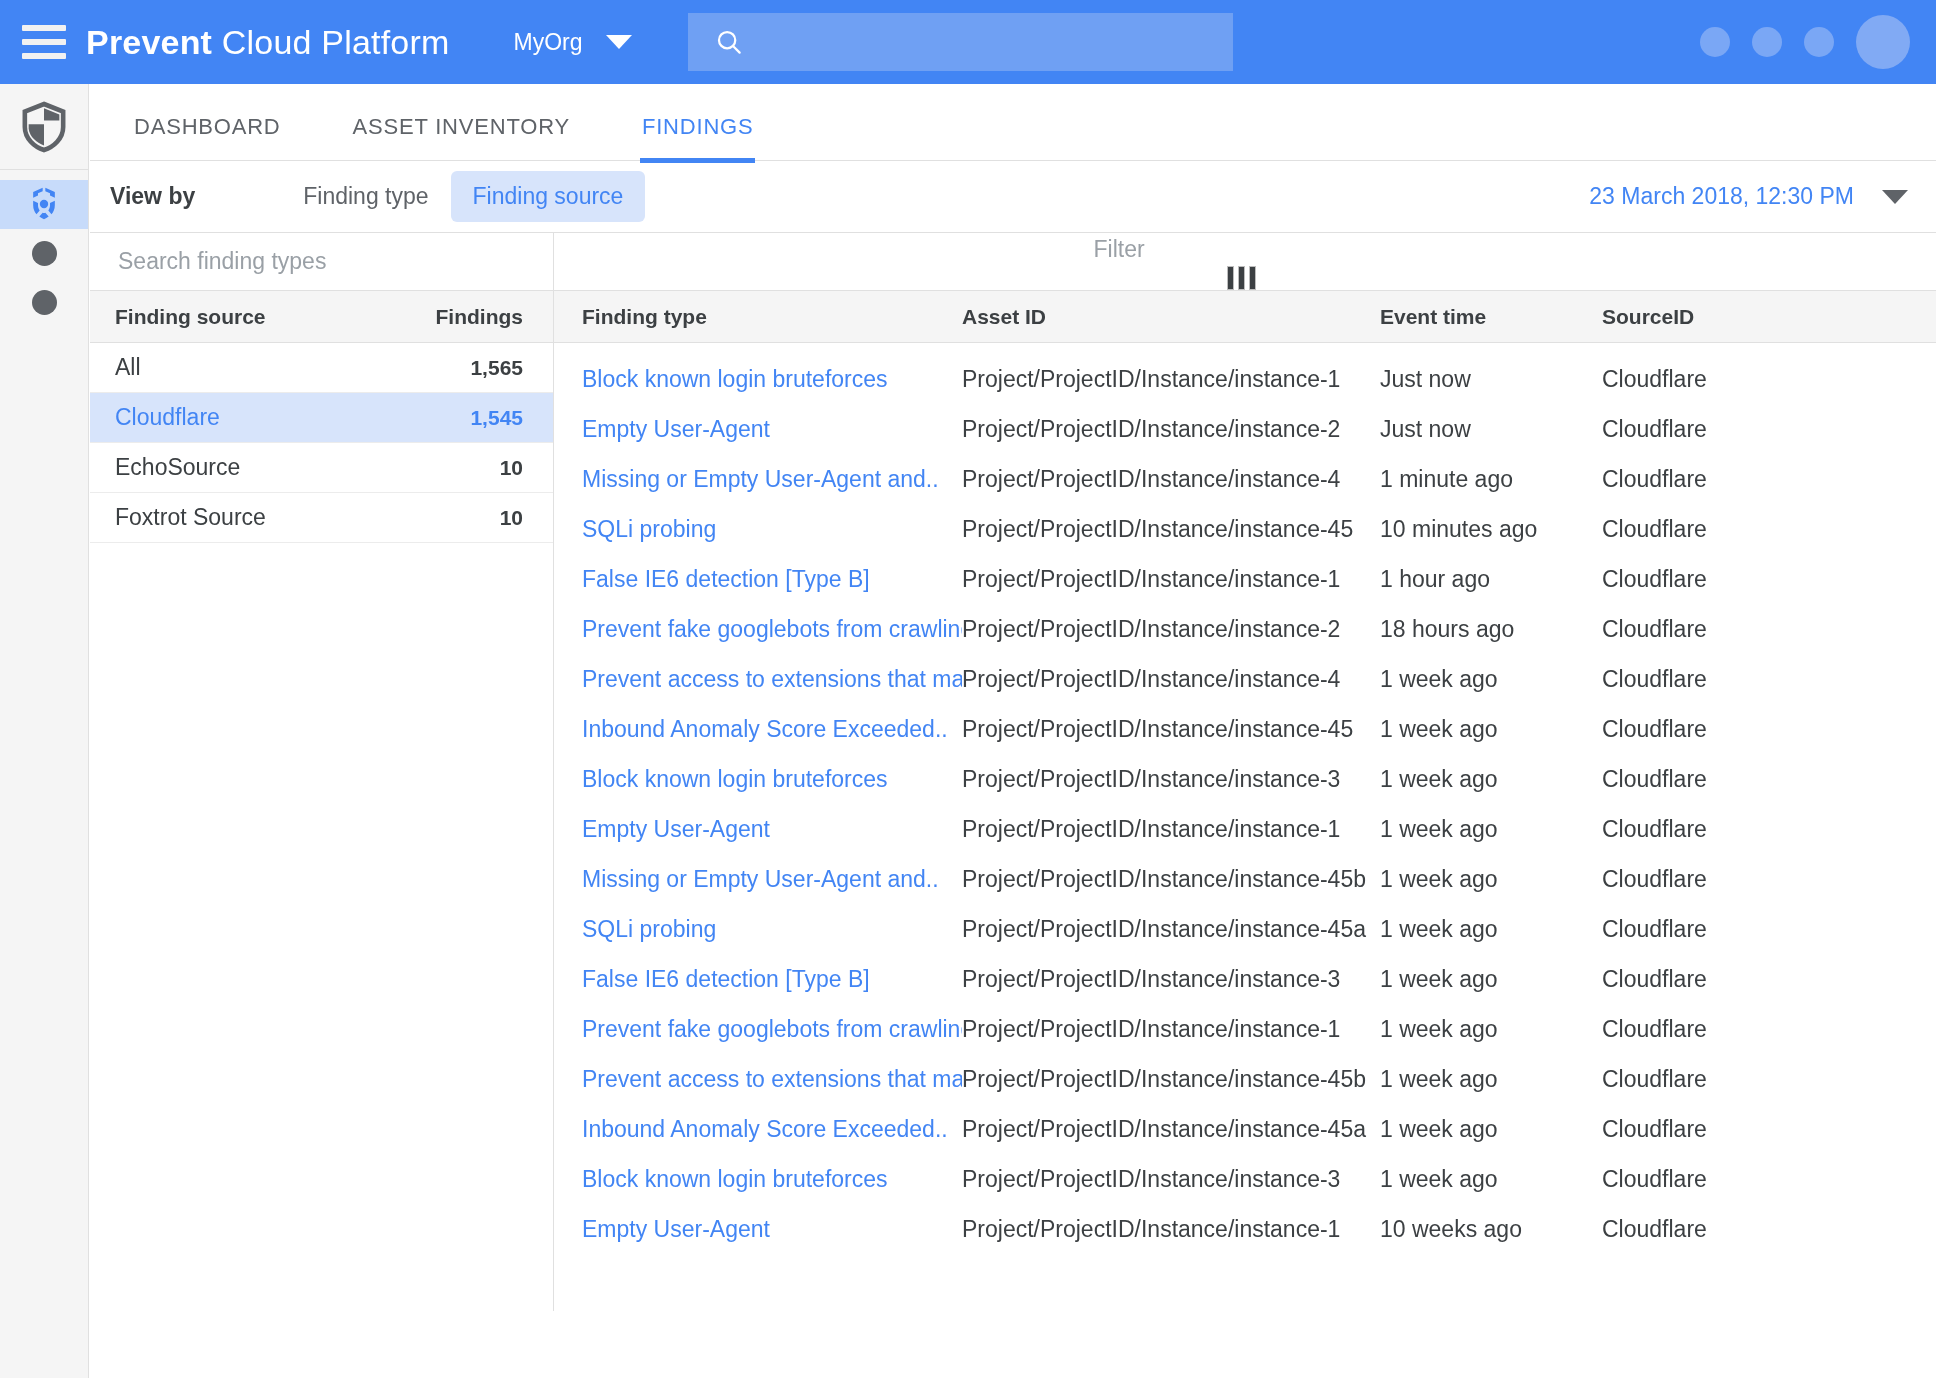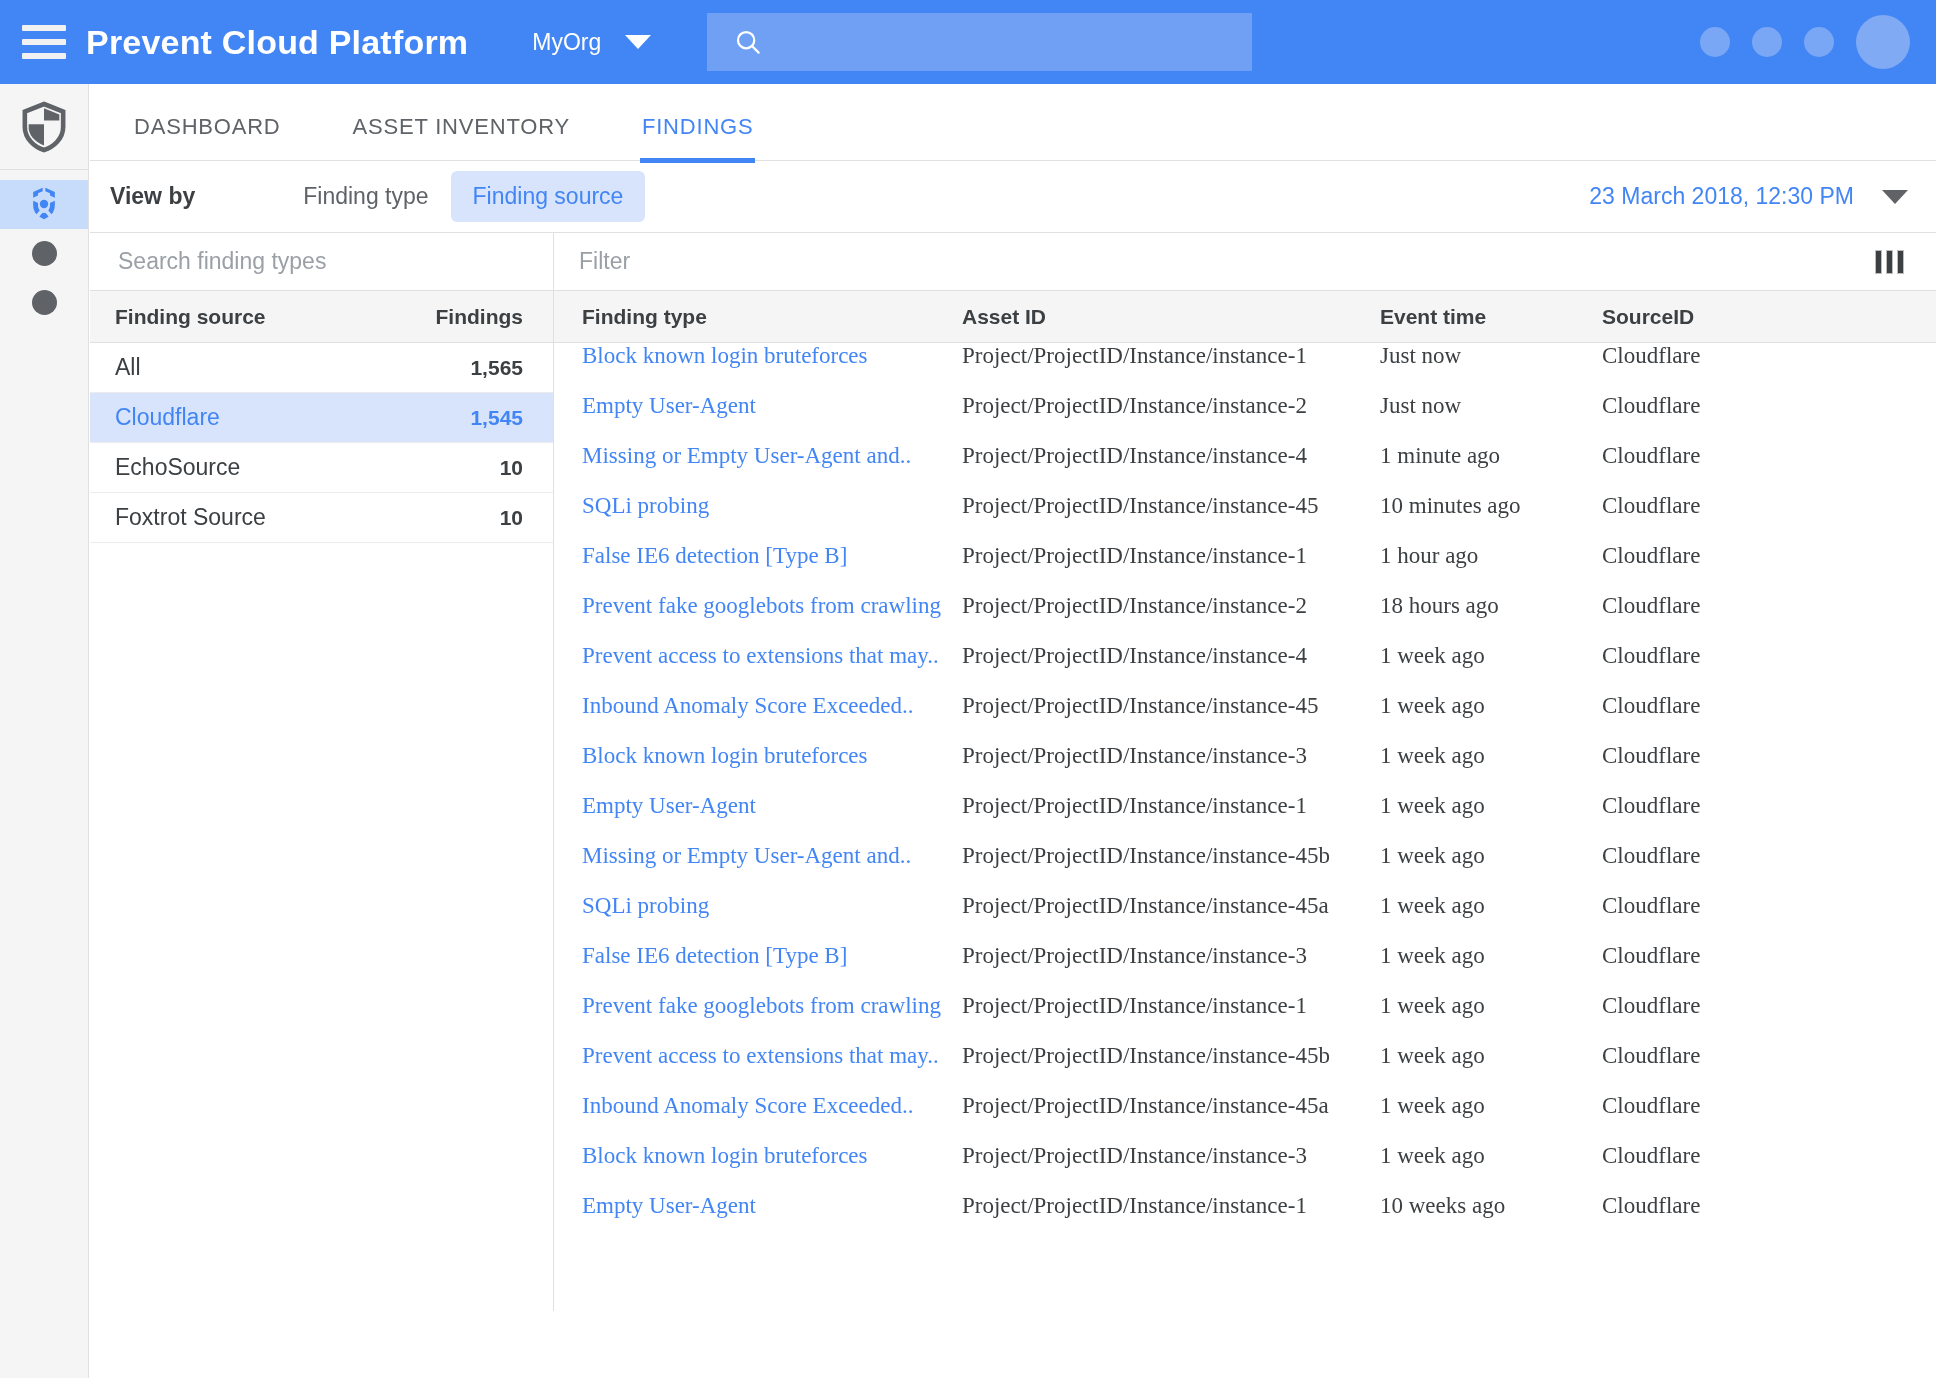--- a/index.html
+++ b/index.html
@@ -32,21 +32,21 @@
     background: #f1f1f1; border-radius: 1px;
   }
   .brand {
     margin-left: 20px;
     font-size: 34px;
     color: #ffffff;
     white-space: nowrap;
     letter-spacing: 0.2px;
   }
   .brand .b-strong { font-weight: 600; }
-  .brand .b-light { font-weight: 700; margin-top: 16px; }
+  .brand .b-light { font-weight: 400; margin-top: 16px; }
 
   .org {
     margin-left: 64px;
     font-size: 23px;
     color: #ffffff;
     font-weight: 400;
     white-space: nowrap;
   }
   .org-caret {
     margin-left: 24px;
@@ -198,20 +198,21 @@
     font-family: "Liberation Sans", sans-serif;
     background: transparent;
   }
   .search-bar input::placeholder { color: #9aa0a6; }
   .filter-bar {
     height: 58px;
     display: flex; align-items: center;
     padding-left: 25px; padding-right: 32px;
     border-bottom: 1px solid #e0e0e0;
     position: relative;
+    flex-direction: column;
   }
   .filter-bar input {
     border: none; outline: none; flex: 1;
     font-size: 23px; color: #3c4043;
     font-family: "Liberation Sans", sans-serif;
     background: transparent;
   }
   .filter-bar input::placeholder { color: #9aa0a6; }
   .cols-icon { display: flex; gap: 4px; cursor: pointer; }
   .cols-icon i {
@@ -254,23 +255,22 @@
   .src-row.selected .src-count { color: #4285F4; }
 
   
   .rt-c1 { width: 408px; padding-left: 28px; }
   .rt-c2 { width: 418px; }
   .rt-c3 { width: 222px; }
   .rt-c4 { width: 240px; }
 
   .f-row {
     height: 50px;
-    display: flex; align-items: flex-start;
+    display: flex; align-items: flex-end;
     cursor: pointer;
-    font-family: Liberation Serif, serif;
   }
   .f-type {
     font-size: 23px; color: #4285F4; white-space: nowrap; overflow: hidden;
   }
   .f-cell {
     font-size: 23px; color: #3c4043; white-space: nowrap;
   }
   .rows-wrap { flex: 1; overflow: hidden; }
 </style>
 </head>

